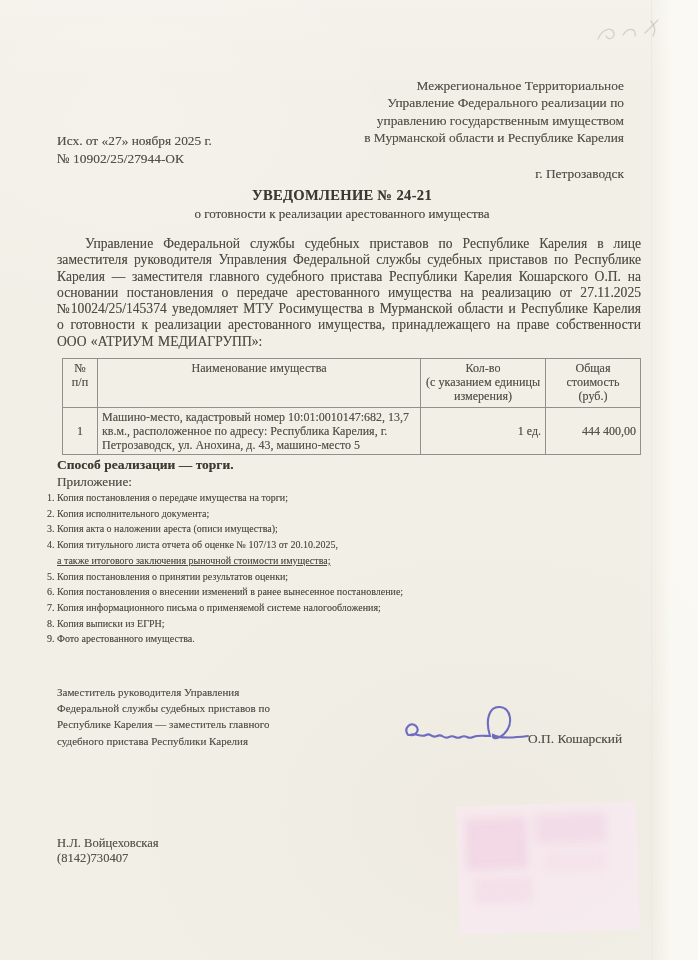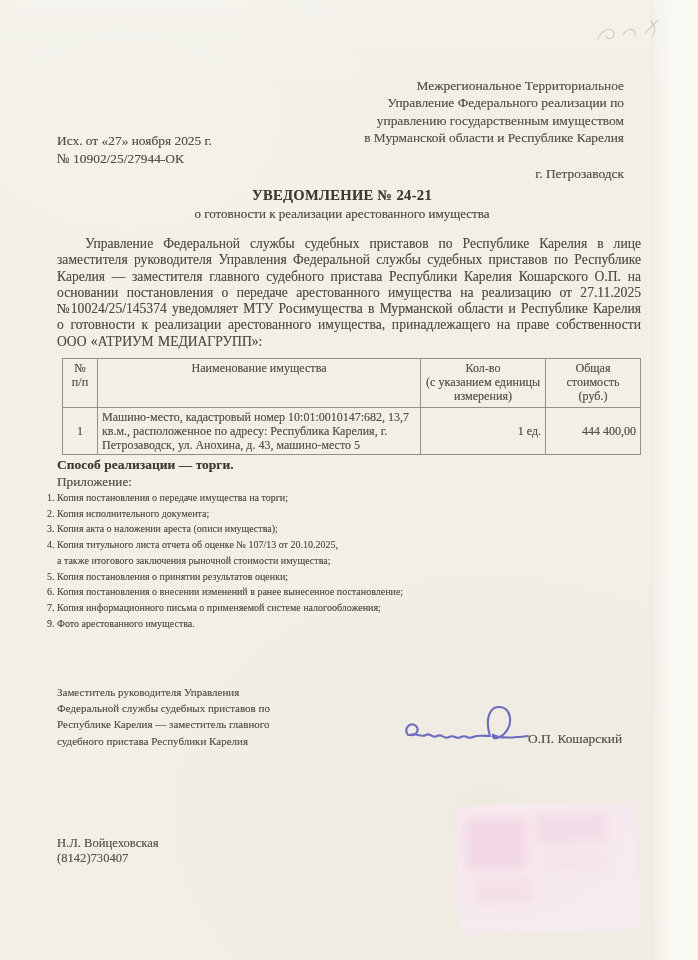--- a/index.html
+++ b/index.html
@@ -26,21 +26,21 @@
   table.prop{left:62px;top:358px;width:578px;border-collapse:collapse;table-layout:fixed;position:absolute;}
   table.prop th,table.prop td{border:1px solid #92908a;font-weight:normal;color:#55514a;}
   table.prop th{font-size:12.1px;line-height:13.8px;white-space:pre-line;text-align:center;vertical-align:top;padding:3px 2px 4px;}
   table.prop td{font-size:12px;line-height:14px;padding:2px 4px;}
   td.c-num{text-align:center;vertical-align:middle;}
   td.c-name{font-size:11.7px;text-align:left;vertical-align:top;padding:2px 6px 4px 8px;}
   td.c-qty,td.c-cost{text-align:right;vertical-align:middle;}
   .method{left:57px;top:457px;font-size:13.5px;font-weight:bold;color:#3e3b34;}
   .attach-label{left:57px;top:474px;font-size:13.3px;color:#55514a;}
   .attach-list{left:47px;top:490px;width:600px;font-size:10px;line-height:15.7px;color:#514d45;}
-  .attach-list .cont{padding-left:10px;}
+  .attach-list .cont{padding-left:10px;text-decoration:underline;}
   .sig-block{left:57px;top:684px;font-size:11px;line-height:16.2px;color:#55514b;}
   .sig-ink{left:400px;top:702px;}
   .signer{left:528px;top:731px;font-size:13.4px;color:#55514b;}
   .contact{left:57px;top:836px;font-size:12.6px;line-height:15.2px;color:#5a564e;}
   .pencil-note{left:590px;top:8px;opacity:.55;}
   .scan-edge{top:0;right:0;width:46px;height:960px;
     background:linear-gradient(90deg, rgba(252,251,247,0), rgba(251,250,245,.85) 45%);
     border-left:1px solid rgba(200,195,182,.28);}
   .stamp-bleed{left:458px;top:804px;width:180px;height:128px;transform:rotate(-1.8deg);
     background:rgba(247,234,240,.8);overflow:hidden;}
@@ -122,20 +122,21 @@
 
   <div class="abs attach-list">
     <div>1. Копия постановления о передаче имущества на торги;</div>
     <div>2. Копия исполнительного документа;</div>
     <div>3. Копия акта о наложении ареста (описи имущества);</div>
     <div>4. Копия титульного листа отчета об оценке № 107/13 от 20.10.2025,</div>
     <div class="cont">а также итогового заключения рыночной стоимости имущества;</div>
     <div>5. Копия постановления о принятии результатов оценки;</div>
     <div>6. Копия постановления о внесении изменений в ранее вынесенное постановление;</div>
     <div>7. Копия информационного письма о применяемой системе налогообложения;</div>
+    <div>8. Копия выписки из ЕГРН;</div>
     <div>9. Фото арестованного имущества.</div>
   </div>
 
   <div class="abs sig-block">
     <div>Заместитель руководителя Управления</div>
     <div>Федеральной службы судебных приставов по</div>
     <div>Республике Карелия — заместитель главного</div>
     <div>судебного пристава Республики Карелия</div>
   </div>
 

